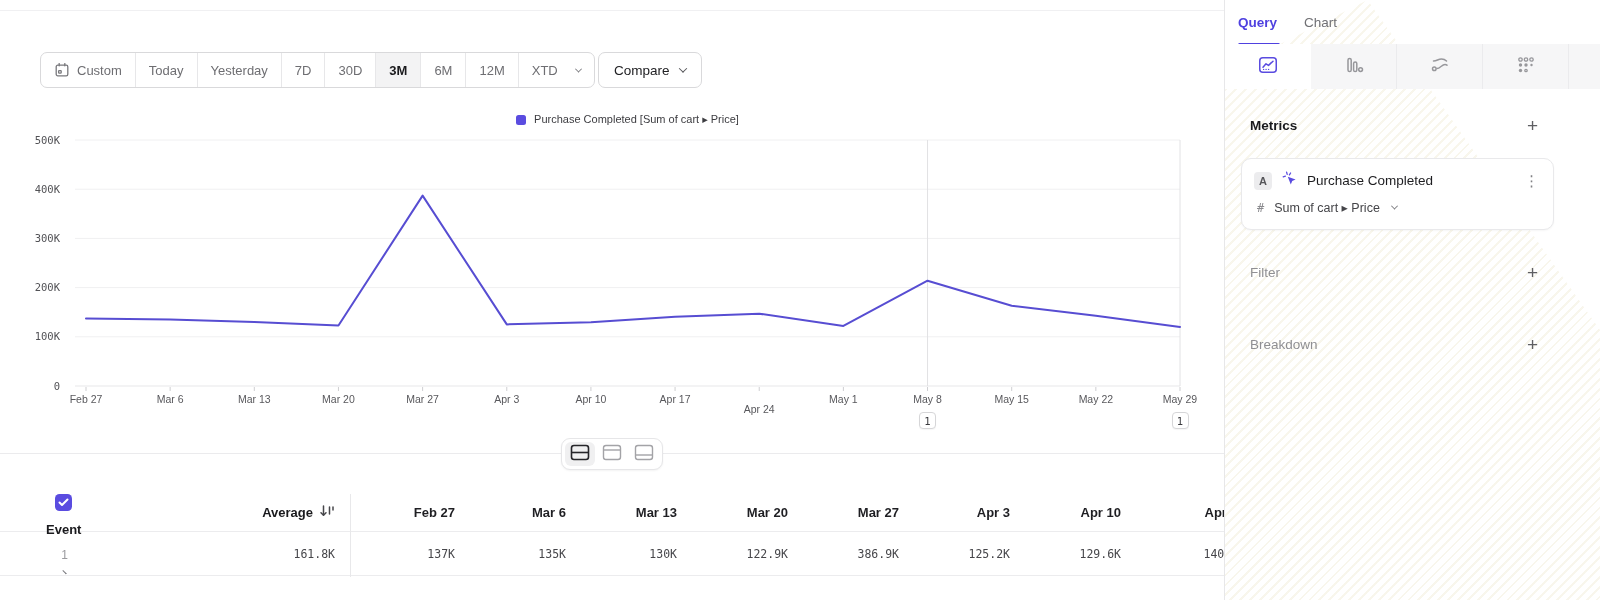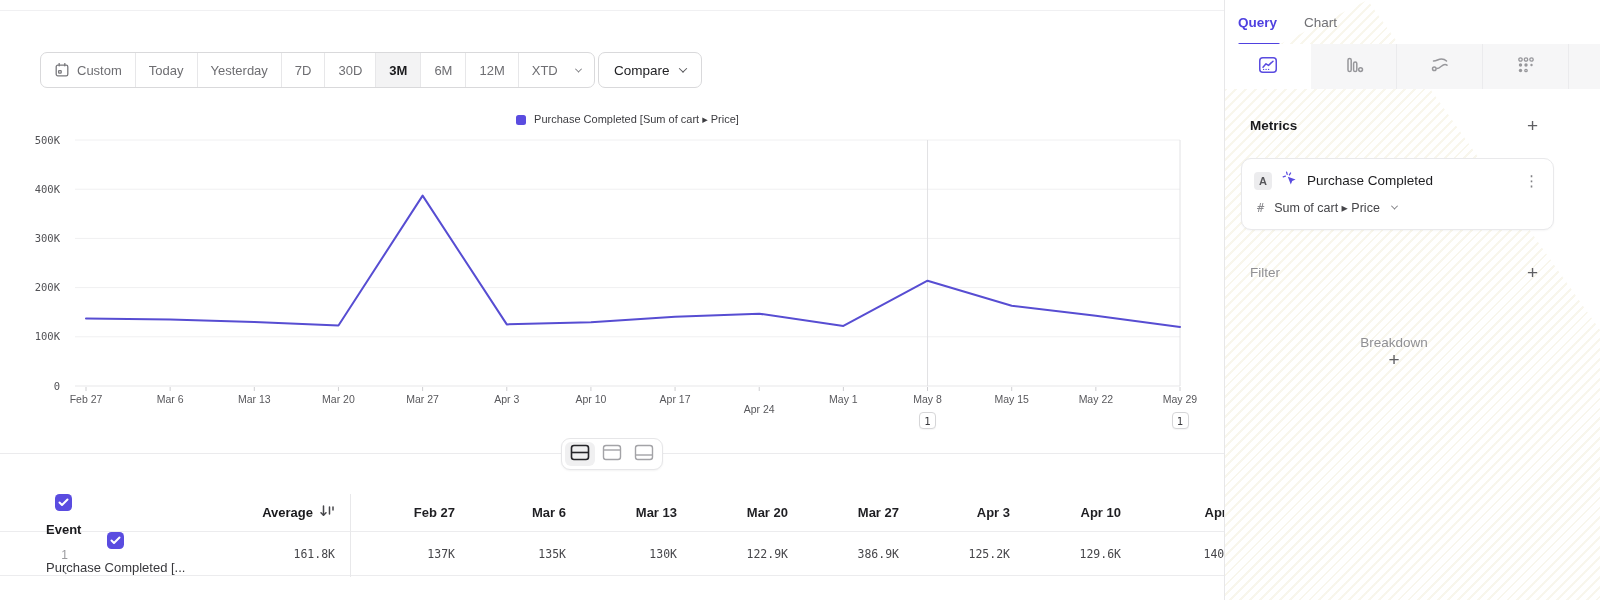--- a/index.html
+++ b/index.html
@@ -93,21 +93,21 @@
   .ccell { width:86px; display:flex; align-items:center; justify-content:center; cursor:pointer;
            border-right:1px solid #ebebed; }
   .ccell.sel { background:#fff; border-right:none; }
   .section-head { display:flex; align-items:center; justify-content:space-between;
                   padding:0 62px 0 25px; position:relative; }
   .section-head .title { font-size:13.5px; font-weight:700; color:#1a1a1d; }
   .section-head .title.gray { color:#8f8f93; font-weight:500; }
   .plus { font-size:19px; font-weight:400; color:#5f5f63; cursor:pointer; line-height:1; }
   .metrics-head { margin-top:26px; height:20px; }
   .filter-head { margin-top:0; position:absolute; top:263px; left:0; right:0; }
-  .breakdown-head { position:absolute; top:335px; left:0; right:0;flex-direction:column; }
+  .breakdown-head { position:absolute; top:335px; left:0; right:0; }
   .metric-card { position:absolute; left:16px; top:158px; width:313px; height:72px; background:#fff;
                  border:1px solid #e9e9eb; border-radius:10px; box-shadow:0 1px 2px rgba(0,0,0,.04);
                  padding:11px 12px; cursor:pointer; }
   .mc-row1 { display:flex; align-items:center; gap:9px; }
   .abadge { width:18px; height:18px; background:#ececee; border-radius:4px; font-size:11px; font-weight:700;
             color:#56565a; display:flex; align-items:center; justify-content:center; }
   .mtitle { font-size:13.5px; font-weight:500; color:#1d1d20; }
   .kebab { position:absolute; right:14px; top:13px; color:#808084; font-size:15px; cursor:pointer; }
   .mc-row2 { display:flex; align-items:center; gap:10px; margin-top:9px; padding-left:3px; }
   .hash { font-family:"DejaVu Sans Mono",monospace; font-size:12px; color:#8a8a8e; }
@@ -281,28 +281,20 @@
           <div class="colcell h">Mar 6</div>
           <div class="colcell h">Mar 13</div>
           <div class="colcell h">Mar 20</div>
           <div class="colcell h">Mar 27</div>
           <div class="colcell h">Apr 3</div>
           <div class="colcell h">Apr 10</div>
           <div class="colcell h">Apr 17</div>
         </div>
     </div>
     <div class="trow tdata">
-      <div class="name-cell">
-        <span class="checkbox">
-          <svg width="11" height="9" viewBox="0 0 11 9" fill="none" stroke="#fff" stroke-width="2" stroke-linecap="round" stroke-linejoin="round">
-              <path d="M1.5 4.5 L4 7 L9.5 1.5"></path>
-            </svg>
-        </span>
-        <span class="row-name">Purchase Completed [...</span>
-      </div>
       <div class="avg-cell">
           <span class="avg-val">161.8K</span>
         </div>
       <div class="cols" id="col-values">
           <div class="colcell v">137K</div>
           <div class="colcell v">135K</div>
           <div class="colcell v">130K</div>
           <div class="colcell v">122.9K</div>
           <div class="colcell v">386.9K</div>
           <div class="colcell v">125.2K</div>

